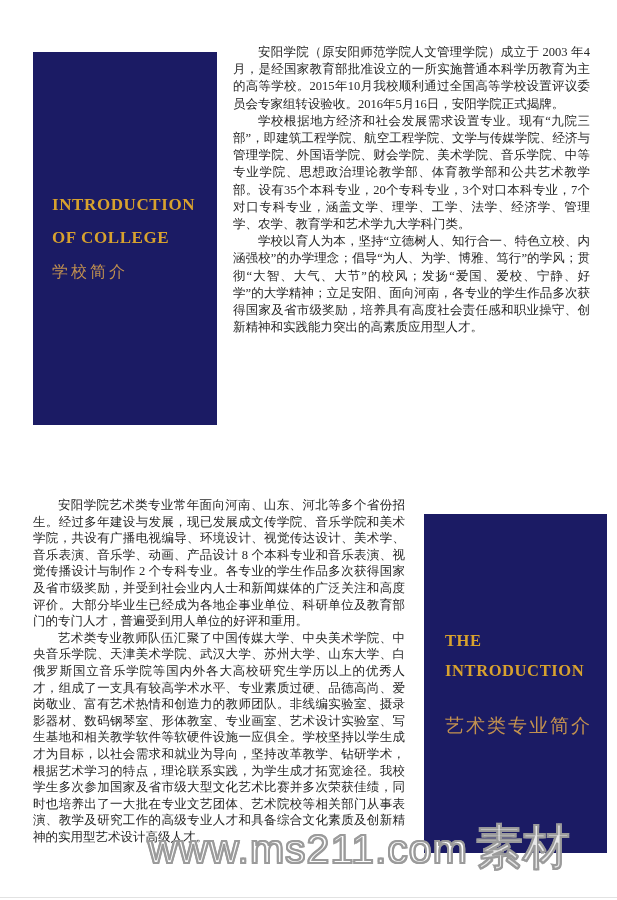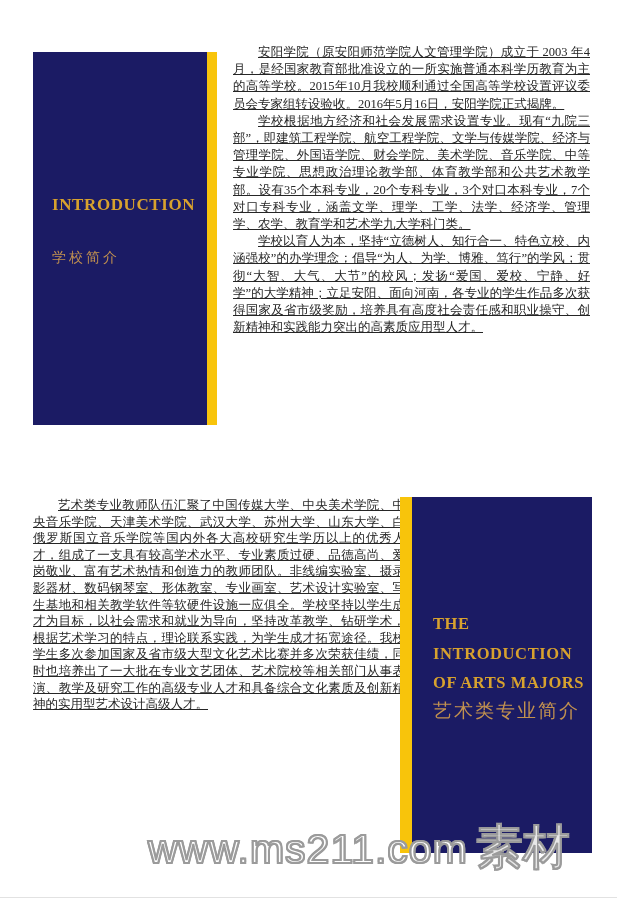--- a/index.html
+++ b/index.html
@@ -7,23 +7,23 @@
   .page {
     position: relative;
     width: 617px;
     height: 900px;
     background: #ffffff;
     overflow: hidden;
     font-family: "Liberation Serif", "DejaVu Serif", serif;
   }
 
   
-  .sidebar { position: absolute; display: flex; }
+  .sidebar { position: absolute; display: flex; flex-direction: column; }
   .sidebar-top { left: 33px; top: 52px; width: 184px; height: 373px; }
-  .sidebar-bottom { left: 400px; top: 497px; width: 183px; height: 356px; }
+  .sidebar-bottom { left: 424px; top: 497px; width: 183px; height: 356px; gap: 17px; }
   .sidebar .blue {
     flex: 1 1 auto;
     background: #1b1b64;
     position: relative;
   }
   .sidebar .stripe { flex: 0 0 auto; background: #f8c40b; }
   .sidebar-top .stripe { width: 10px; }
   .sidebar-bottom .stripe { width: 12px; }
 
   .sidebar-top .blue { padding: 136px 10px 0 19px; }
@@ -32,37 +32,36 @@
   .en-title-line {
     font-weight: bold;
     font-size: 17px;
     letter-spacing: 0.6px;
     line-height: 1.95;
     color: #d8a22e;
     white-space: nowrap;
   }
   .sidebar-bottom .en-title-line { font-size: 16.5px; line-height: 1.8; }
   .cn-subtitle {
-    margin-top: 28px;
-    font-size: 14px;
+    margin-top: 8px;
+    font-size: 16px;
     letter-spacing: 3px;
     color: #c2914f;
     white-space: nowrap;
   }
-  .sidebar-bottom .cn-subtitle { margin-top: 0; font-size: 19px; letter-spacing: 2px; }
+  .sidebar-bottom .cn-subtitle { margin-top: 28px; font-size: 19px; letter-spacing: 2px; }
 
   
   .text-col {
     position: absolute;
     color: #262626;
     font-size: 12.5px;
     line-height: 17.2px;
     text-align: justify;
     text-justify: inter-ideograph;
-    text-decoration: underline;
   }
   .text-col p { text-indent: 2em; }
   .text-col-top { left: 233px; top: 44px; width: 357px; }
   .text-col-bottom { left: 33px; top: 497px; width: 372px; line-height: 16.6px; }
 
   
   .watermark {
     position: absolute;
     left: 148px;
     top: 816px;
@@ -89,44 +88,45 @@
 </head>
 <body>
 
 <div class="page">
 
   <section>
 
     <aside class="sidebar sidebar-top">
       <div class="blue">
         <div class="en-title-line">INTRODUCTION</div>
+        <div class="en-title-line">OF COLLEGE</div>
         <div class="cn-subtitle">学校简介</div>
       </div>
       <div class="stripe"></div>
     </aside>
 
     <div class="text-col text-col-top">
       <p>安阳学院（原安阳师范学院人文管理学院）成立于 2003 年4月，是经国家教育部批准设立的一所实施普通本科学历教育为主的高等学校。2015年10月我校顺利通过全国高等学校设置评议委员会专家组转设验收。2016年5月16日，安阳学院正式揭牌。</p>
       <p>学校根据地方经济和社会发展需求设置专业。现有“九院三部”，即建筑工程学院、航空工程学院、文学与传媒学院、经济与管理学院、外国语学院、财会学院、美术学院、音乐学院、中等专业学院、思想政治理论教学部、体育教学部和公共艺术教学部。设有35个本科专业，20个专科专业，3个对口本科专业，7个对口专科专业，涵盖文学、理学、工学、法学、经济学、管理学、农学、教育学和艺术学九大学科门类。</p>
       <p>学校以育人为本，坚持“立德树人、知行合一、特色立校、内涵强校”的办学理念；倡导“为人、为学、博雅、笃行”的学风；贯彻“大智、大气、大节”的校风；发扬“爱国、爱校、宁静、好学”的大学精神；立足安阳、面向河南，各专业的学生作品多次获得国家及省市级奖励，培养具有高度社会责任感和职业操守、创新精神和实践能力突出的高素质应用型人才。</p>
     </div>
   </section>
 
   <section>
 
     <div class="text-col text-col-bottom">
+      <p>安阳学院艺术类专业常年面向河南、山东、河北等多个省份招生。经过多年建设与发展，现已发展成文传学院、音乐学院和美术学院，共设有广播电视编导、环境设计、视觉传达设计、美术学、音乐表演、音乐学、动画、产品设计 8 个本科专业和音乐表演、视觉传播设计与制作 2 个专科专业。各专业的学生作品多次获得国家及省市级奖励，并受到社会业内人士和新闻媒体的广泛关注和高度评价。大部分毕业生已经成为各地企事业单位、科研单位及教育部门的专门人才，普遍受到用人单位的好评和重用。</p>
       <p>艺术类专业教师队伍汇聚了中国传媒大学、中央美术学院、中央音乐学院、天津美术学院、武汉大学、苏州大学、山东大学、白俄罗斯国立音乐学院等国内外各大高校研究生学历以上的优秀人才，组成了一支具有较高学术水平、专业素质过硬、品德高尚、爱岗敬业、富有艺术热情和创造力的教师团队。非线编实验室、摄录影器材、数码钢琴室、形体教室、专业画室、艺术设计实验室、写生基地和相关教学软件等软硬件设施一应俱全。学校坚持以学生成才为目标，以社会需求和就业为导向，坚持改革教学、钻研学术，根据艺术学习的特点，理论联系实践，为学生成才拓宽途径。我校学生多次参加国家及省市级大型文化艺术比赛并多次荣获佳绩，同时也培养出了一大批在专业文艺团体、艺术院校等相关部门从事表演、教学及研究工作的高级专业人才和具备综合文化素质及创新精神的实用型艺术设计高级人才。</p>
     </div>
 
     <aside class="sidebar sidebar-bottom">
       <div class="stripe"></div>
       <div class="blue">
         <div class="en-title-line">THE</div>
         <div class="en-title-line">INTRODUCTION</div>
-        <div class="en-title-line">OF ARTS MAJORS</div>
         <div class="cn-subtitle">艺术类专业简介</div>
       </div>
     </aside>
   </section>
 
   <div class="watermark">
     <span class="wm-url">www.ms211.com</span><span class="wm-cn">素材</span>
   </div>
 
   <div class="page-bottom-edge"></div>

